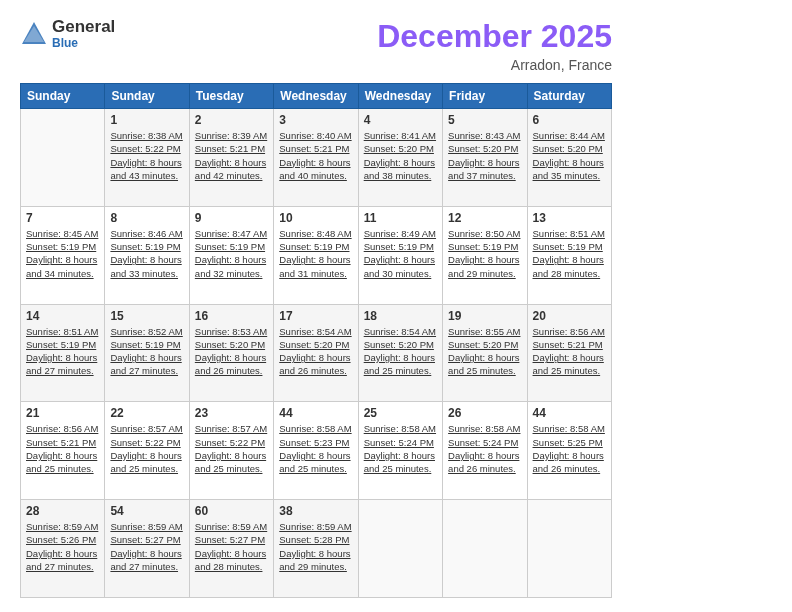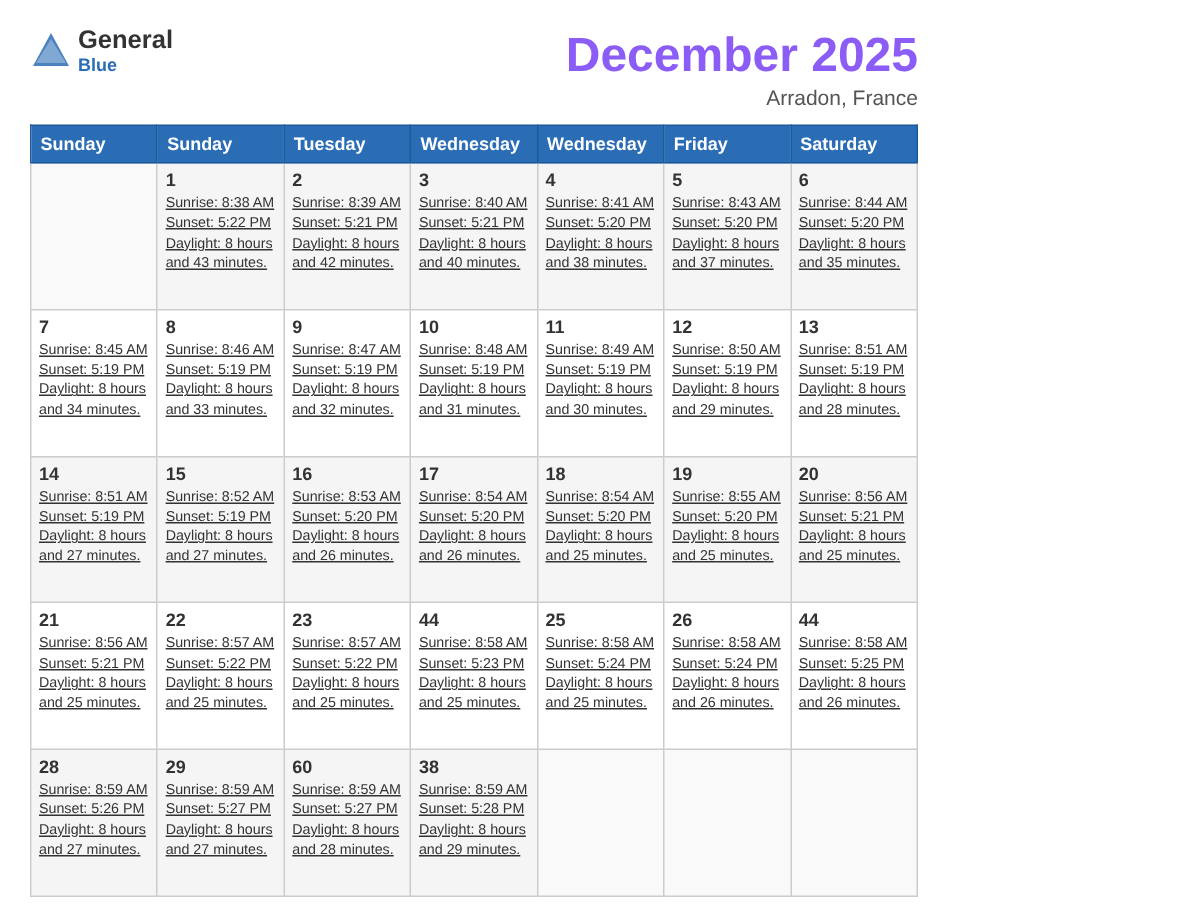--- a/index.html
+++ b/index.html
@@ -256,21 +256,21 @@
             <span class="day-num">44</span>
             <div class="day-info">Sunrise: 8:58 AM<br>Sunset: 5:25 PM<br>Daylight: 8 hours<br>and 26 minutes.</div>
           </td>
         </tr>
         <tr>
           <td>
             <span class="day-num">28</span>
             <div class="day-info">Sunrise: 8:59 AM<br>Sunset: 5:26 PM<br>Daylight: 8 hours<br>and 27 minutes.</div>
           </td>
           <td>
-            <span class="day-num">29</span>
+            <span class="day-num">54</span>
             <div class="day-info">Sunrise: 8:59 AM<br>Sunset: 5:27 PM<br>Daylight: 8 hours<br>and 27 minutes.</div>
           </td>
           <td>
             <span class="day-num">60</span>
             <div class="day-info">Sunrise: 8:59 AM<br>Sunset: 5:27 PM<br>Daylight: 8 hours<br>and 28 minutes.</div>
           </td>
           <td>
             <span class="day-num">38</span>
             <div class="day-info">Sunrise: 8:59 AM<br>Sunset: 5:28 PM<br>Daylight: 8 hours<br>and 29 minutes.</div>
           </td>

